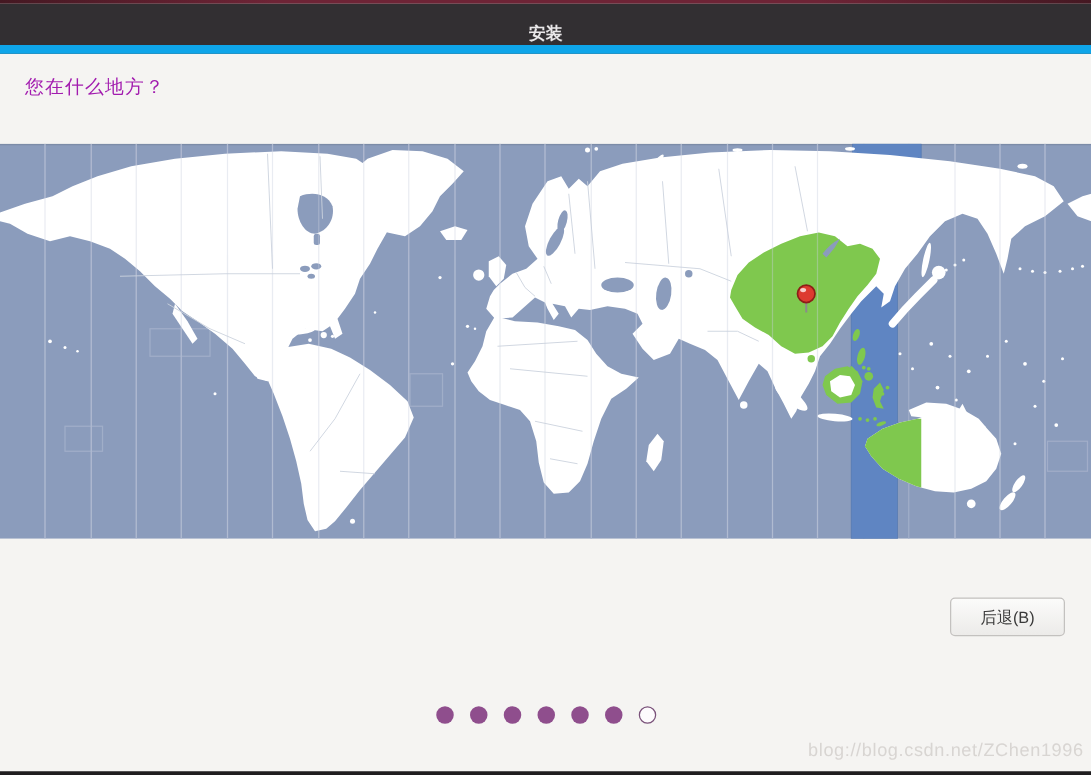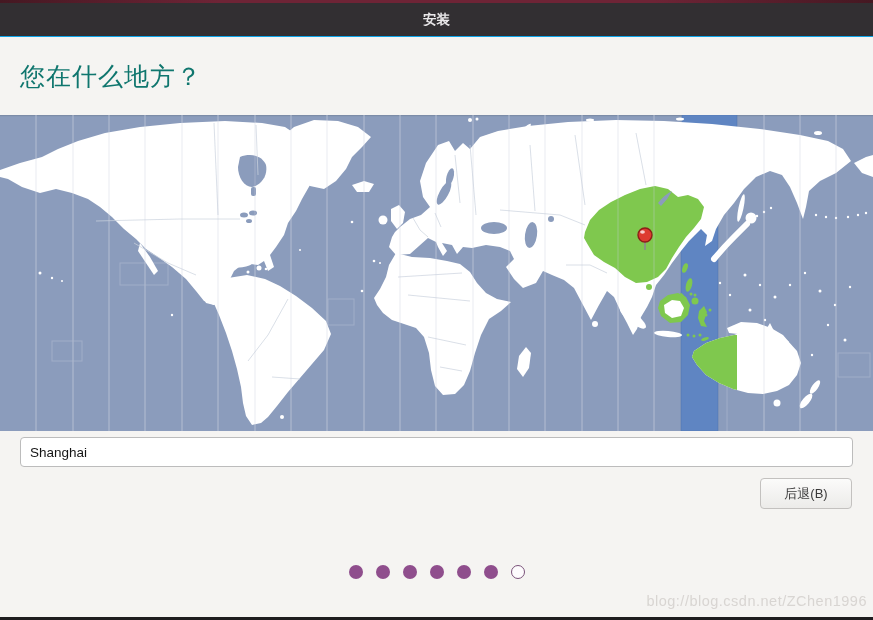--- a/index.html
+++ b/index.html
@@ -1,25 +1,25 @@
 <!DOCTYPE html>
 <html style="--titlebar-bg: #322f32; --page-bg: #f5f4f2; --ocean: #8b9cbc; --zone-line: #c9d0de; --highlight-zone: #5f85c2; --land: #ffffff; --land-border: #ccd3de; --selected-region: #7fc84e; --pin-red: #dd3b30; --accent-purple: #8f4e8d; --button-border: #c3c1bf;"><head>
 <meta charset="utf-8">
 <style>
   html,body{margin:0;padding:0;background:#cfcfcf;}
   .app{position:relative;width:873px;height:620px;background:var(--page-bg,#f5f4f2);
        overflow:hidden;font-family:"Liberation Sans","DejaVu Sans",sans-serif;}
   .top-strip{position:absolute;top:0;left:0;right:0;height:3px;
        background:linear-gradient(90deg,#451822,#6e2436 25%,#6e2436 75%,#451822);}
   .titlebar{position:absolute;top:3px;left:0;right:0;height:33px;
-       background:var(--titlebar-bg,#322f32);display:flex;align-items:center;justify-content:center;
-       border-bottom:1px solid #0ea5e9;}
+       background:var(--titlebar-bg,#322f32);display:flex;align-items:flex-end;justify-content:center;
+       border-bottom:7px solid #0ea5e9;}
   .titlebar .title{color:#e9e7e9;font-size:13.5px;font-weight:bold;}
-  .page-title{position:absolute;left:20px;top:60px;margin:0;font-size:25px;font-weight:normal;
-       color:#0f766e;letter-spacing:1px;}
+  .page-title{position:absolute;left:20px;top:60px;margin:0;font-size:15px;font-weight:normal;
+       color:#a21caf;letter-spacing:1px;}
   .map{position:absolute;left:0;top:115px;width:873px;height:316px;}
   .map svg{display:block;width:100%;height:100%;}
   .loc-input{position:absolute;left:20px;top:437px;width:833px;height:30px;box-sizing:border-box;
        border:1px solid #bcbcbc;border-radius:4px;padding:0 9px;font-size:13.5px;color:#141414;
        background:#ffffff;outline:none;font-family:inherit;}
   .btn-row{position:absolute;top:478px;right:21px;display:flex;gap:10px;}
   .btn{min-width:92px;height:31px;border:1px solid var(--button-border,#c3c1bf);border-radius:4px;
        background:linear-gradient(#fbfbfa,#ecebe9);font-size:13px;color:#3a3a3a;padding:0 14px;
        font-family:inherit;cursor:pointer;}
   .dots{position:absolute;top:565px;left:0;right:0;display:flex;justify-content:center;gap:13px;}
@@ -204,21 +204,20 @@
       <path d="M36 0V316M73 0V316M109 0V316M145 0V316M182 0V316M218 0V316M255 0V316M291 0V316M327 0V316M364 0V316M400 0V316M436 0V316M473 0V316M509 0V316M545 0V316M582 0V316M618 0V316M654 0V316M764 0V316M800 0V316M836 0V316" stroke="var(--zone-line,#c9d0de)" stroke-width="1" fill="none" opacity="0.4"></path>
 
       <g>
         <line x1="645" y1="121" x2="645" y2="135" stroke="#8b8b8b" stroke-width="1.6"></line>
         <circle cx="645" cy="120" r="7" fill="var(--pin-red,#dd3b30)" stroke="#8c1f18" stroke-width="1.4"></circle>
         <ellipse cx="642.5" cy="117" rx="2.4" ry="1.7" fill="#ffffff" opacity="0.75"></ellipse>
       </g>
     </svg>
   </div>
 
-  <input class="loc-input" type="text" value="Shanghai" style="">
 
   <div class="btn-row">
     <button class="btn">后退(B)</button>
   </div>
 
   <div class="dots">
       <span class="dot"></span>
       <span class="dot"></span>
       <span class="dot"></span>
       <span class="dot"></span>

